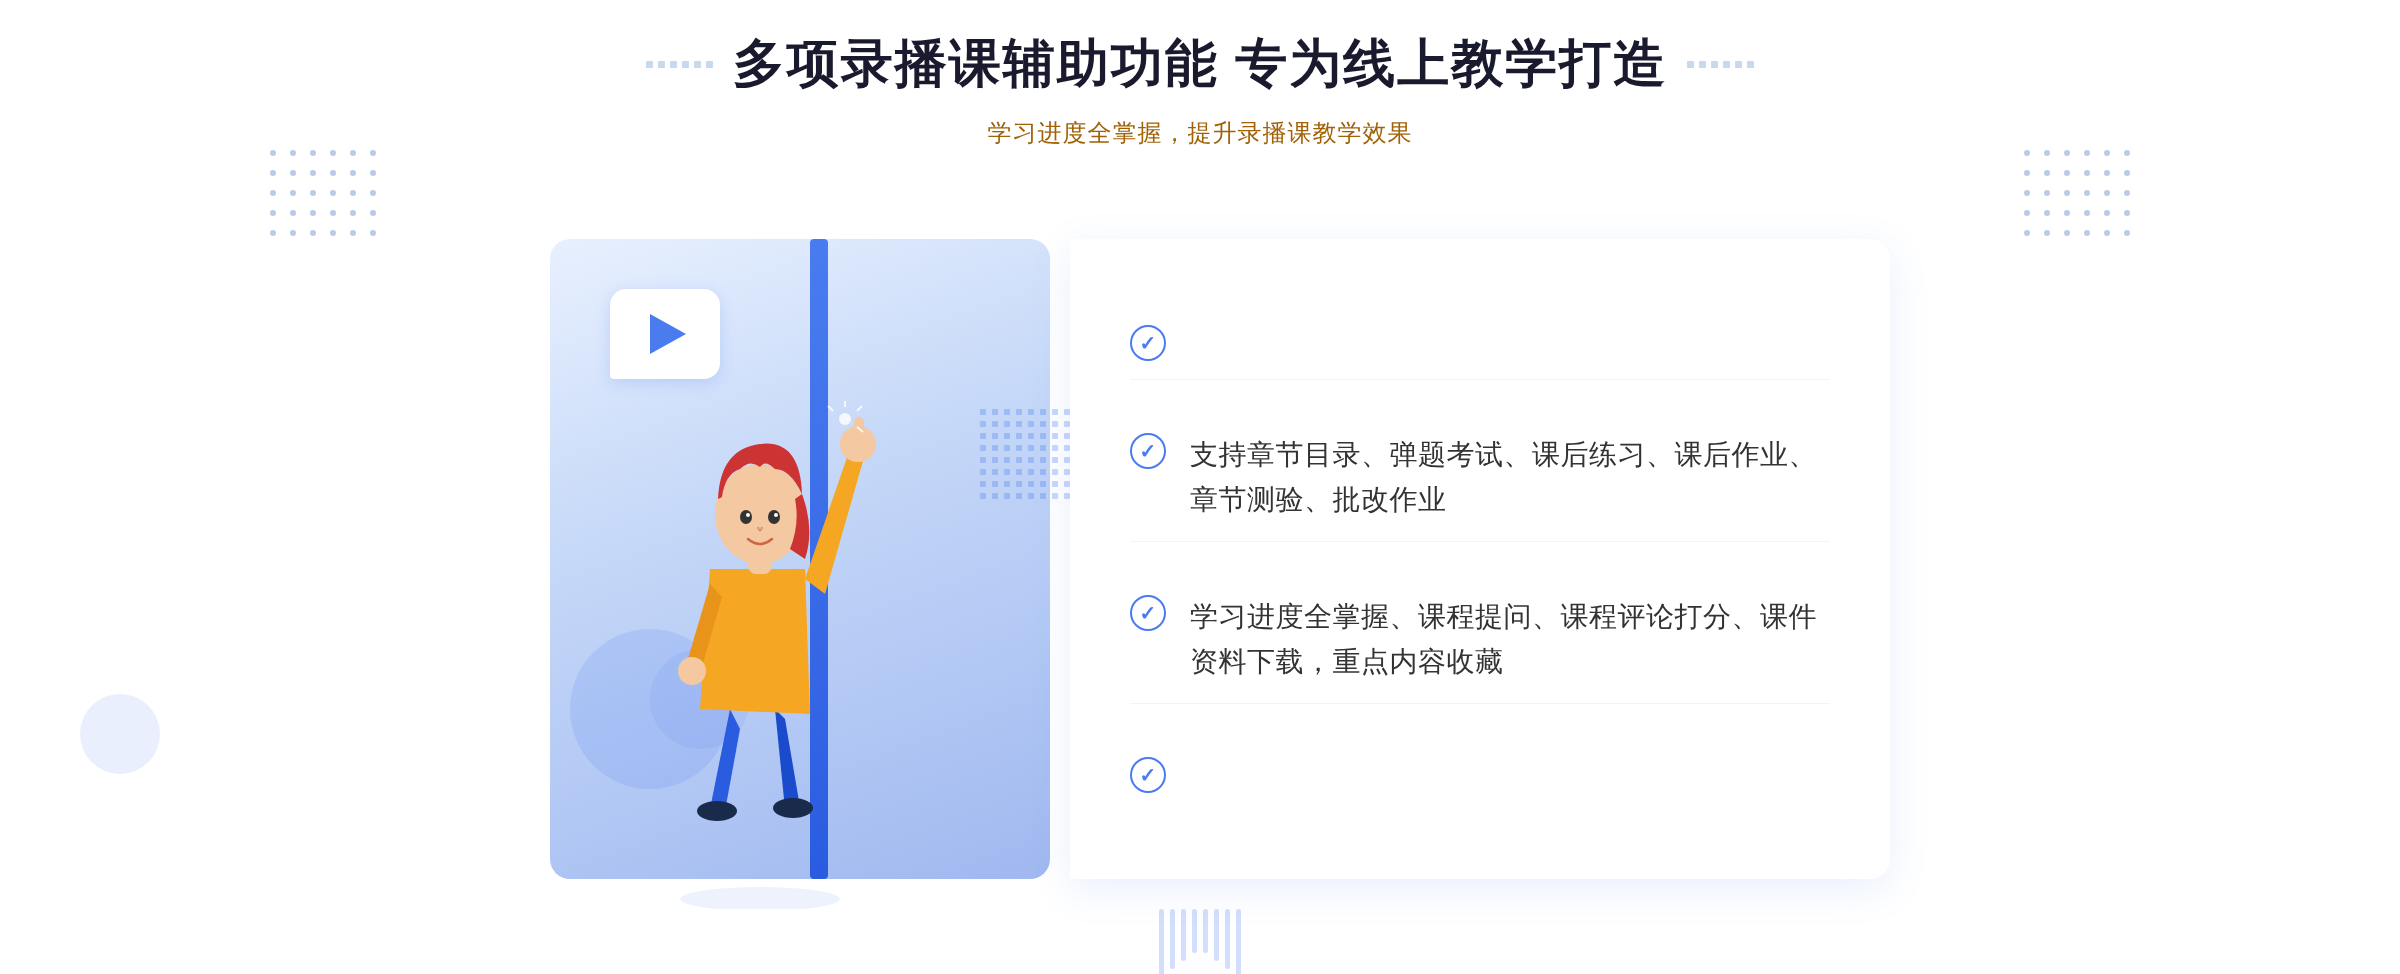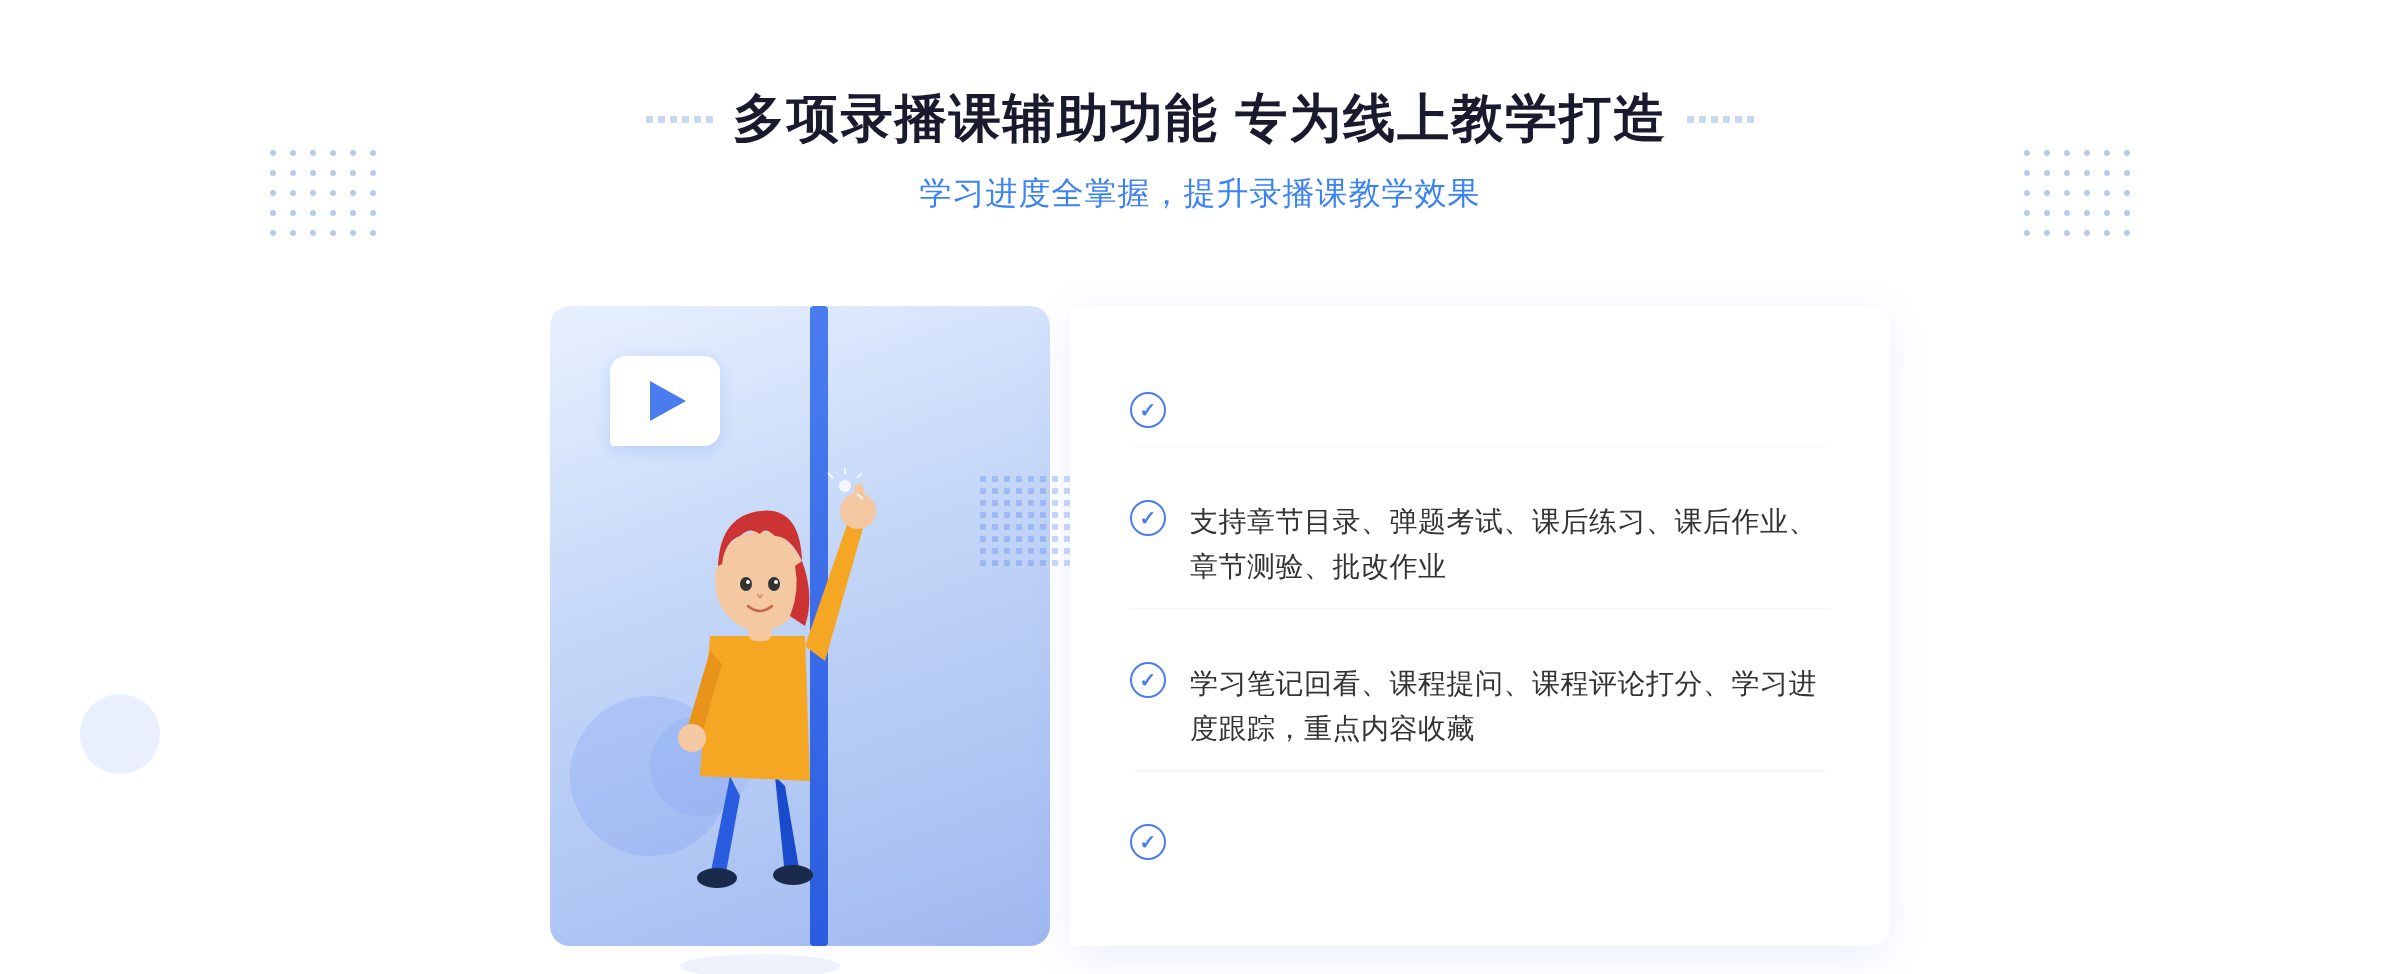--- a/index.html
+++ b/index.html
@@ -12,21 +12,21 @@
       overflow: hidden;
       position: relative;
     }
 
     .page-wrapper {
       width: 100%;
       height: 100%;
       display: flex;
       flex-direction: column;
       align-items: center;
-      padding-top: 84px;
+      padding-top: 29px;
       position: relative;
     }
 
     
     .dot-pattern {
       position: absolute;
       display: grid;
       gap: 10px;
     }
 
@@ -66,22 +66,22 @@
     }
 
     .main-title {
       font-size: 52px;
       font-weight: 700;
       color: #1a1a2e;
       letter-spacing: 2px;
     }
 
     .sub-title {
-      font-size: 32px;
-      color: #3b82f6;
+      font-size: 24px;
+      color: #a16207;
       letter-spacing: 1px;
     }
 
     
     .content-section {
       display: flex;
       align-items: center;
       justify-content: center;
       gap: 0;
       width: 1400px;
@@ -451,21 +451,21 @@
         <div class="check-circle">
           <span class="check-mark">✓</span>
         </div>
         <span class="feature-text">支持章节目录、弹题考试、课后练习、课后作业、章节测验、批改作业</span>
       </div>
 
       <div class="feature-item">
         <div class="check-circle">
           <span class="check-mark">✓</span>
         </div>
-        <span class="feature-text">学习笔记回看、课程提问、课程评论打分、学习进度跟踪，重点内容收藏</span>
+        <span class="feature-text">学习进度全掌握、课程提问、课程评论打分、课件资料下载，重点内容收藏</span>
       </div>
 
       <div class="feature-item">
         <div class="check-circle">
           <span class="check-mark">✓</span>
         </div>
       </div>
 
     </div>
 

